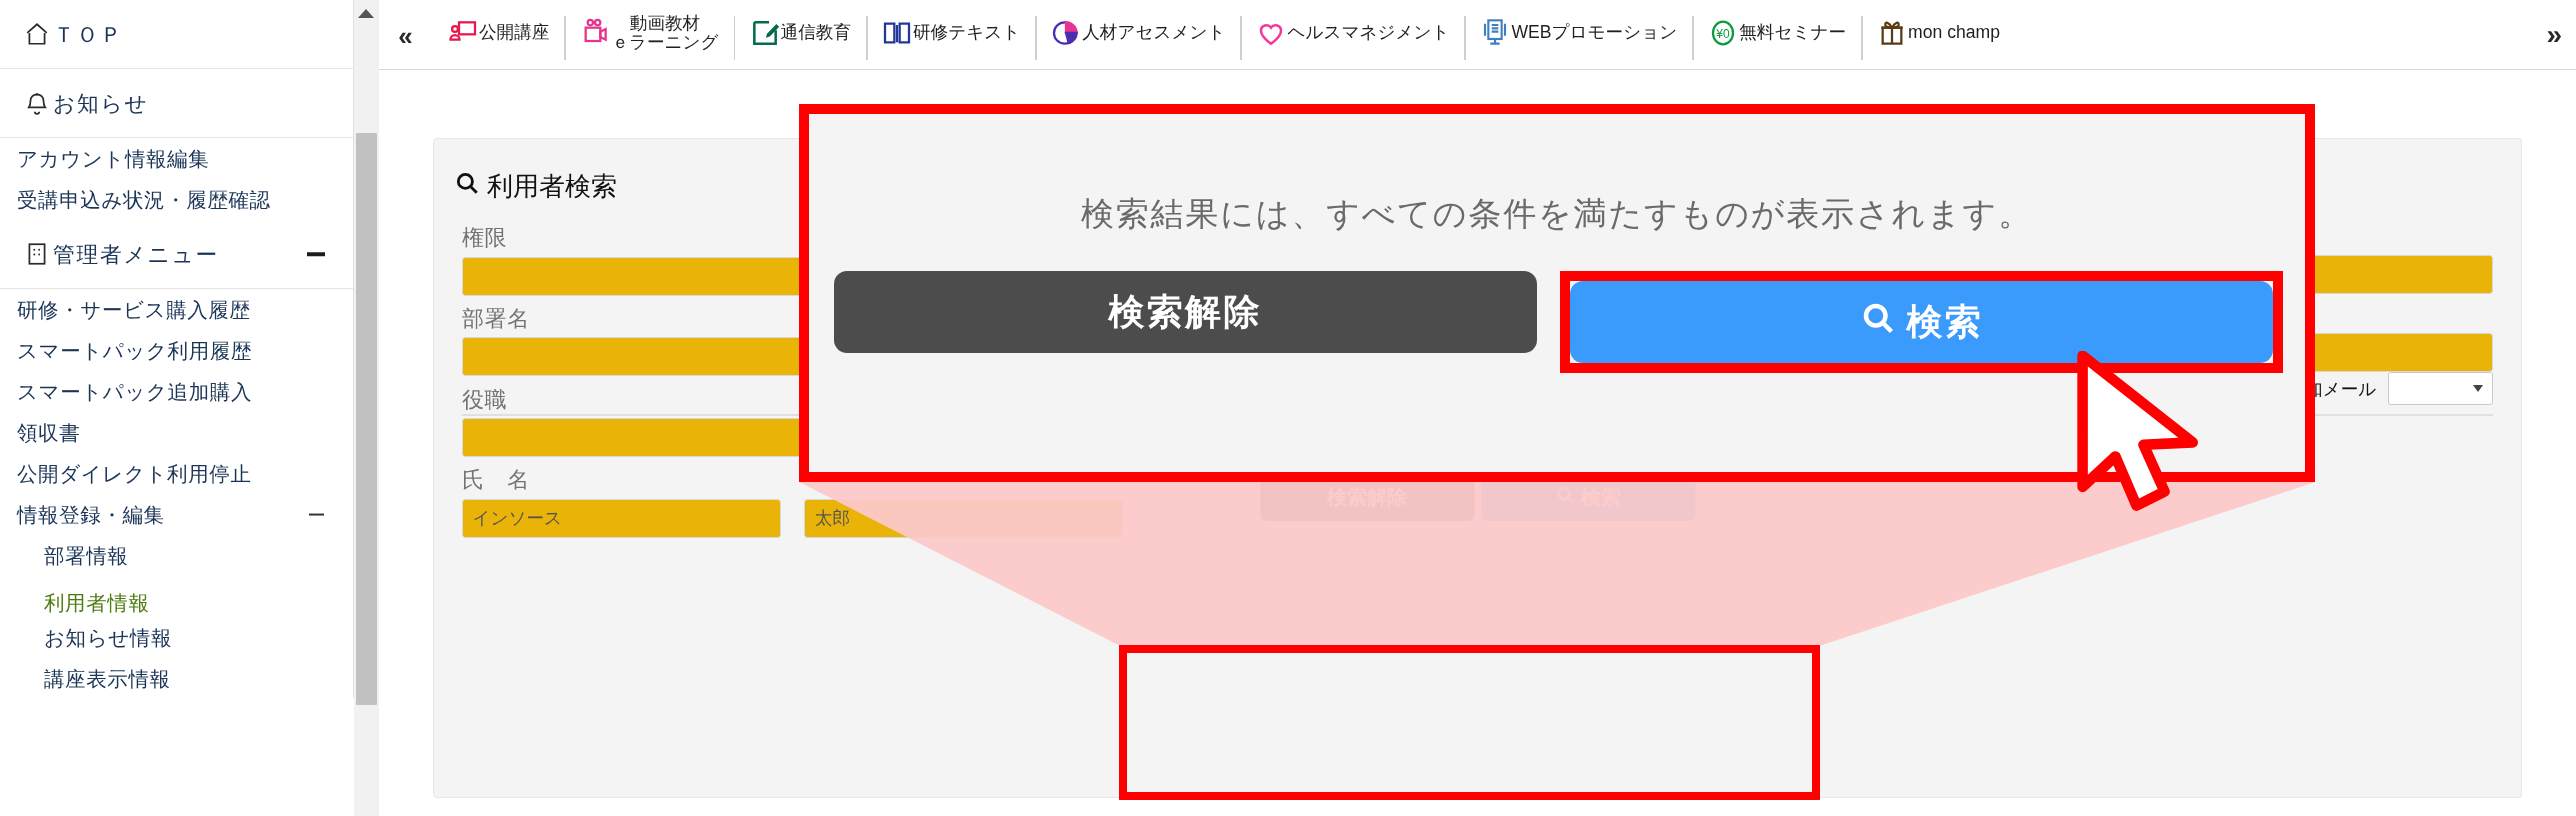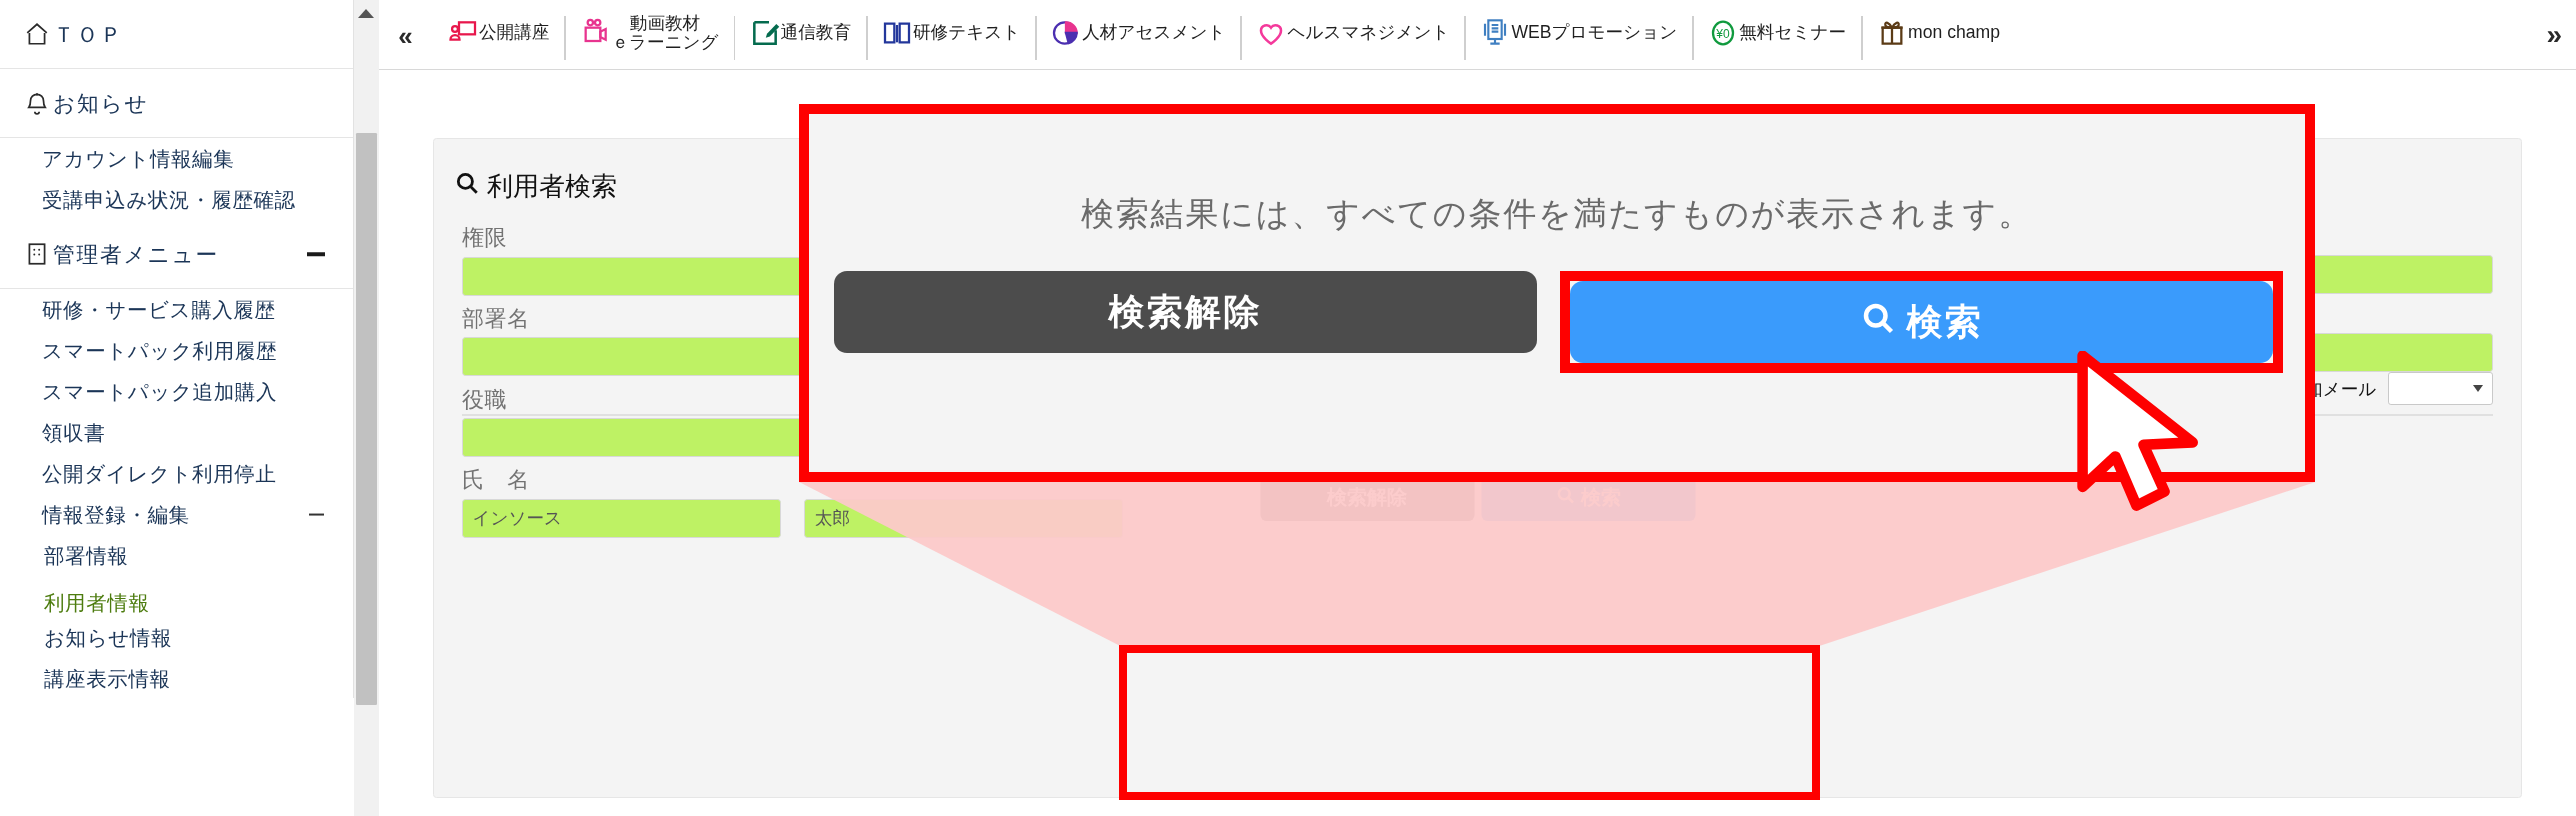--- a/index.html
+++ b/index.html
@@ -19,21 +19,21 @@
     border-right: 1.8px solid #e2e2e2;
     overflow: hidden;
   }
   .side-row {
     display: flex; align-items: center;
     border-bottom: 1.8px solid #e5e5e5;
     padding: 0 20px;
     position: relative;
   }
   .side-row.lvl0 { height: 69px; }
-  .side-row.lvl1 { height: 41px; border-bottom: none; padding-left: 42px; }
+  .side-row.lvl1 { height: 41px; border-bottom: none; padding-left: 17px; }
   .side-row.lvl2 { height: 41px; border-bottom: none; padding-left: 44px; }
   .side-group-end { border-bottom: 1.8px solid #e5e5e5; }
   .side-ico {
     width: 33px; height: 33px; flex: none;
     display: flex; align-items: center; justify-content: center;
     color: #2b2b2b;
   }
   .side-ico svg { width: 26px; height: 26px; }
   .side-label {
     font-size: 21.7px; color: #1b3557; letter-spacing: 0.6px; white-space: nowrap;
@@ -113,21 +113,21 @@
   
   .form {
     position: absolute; left: 28px; top: 76px; right: 28px;
   }
   .frow { display: flex; gap: 23.4px; }
   .fcol { flex: 1; }
   .flabel {
     font-size: 22px; color: #737373; margin: 8.2px 0 3.5px 0; letter-spacing: 0.6px;
   }
   .finput {
-    height: 39px; background: #bef264; border: 1.2px solid #d8d8d8; border-radius: 3.5px;
+    height: 39px; background: #eab308; border: 1.2px solid #d8d8d8; border-radius: 3.5px;
     font-size: 17.6px; color: #555; display: flex; align-items: center; padding: 0 9.4px;
   }
   .fsplit { display: flex; gap: 23.4px; }
   .fsplit > div { flex: 1; }
   .spacer-label { height: 28px; }
 
   .dd-row {
     position: absolute; right: 28px; top: 233px;
     display: flex; align-items: center; gap: 11.7px;
   }

